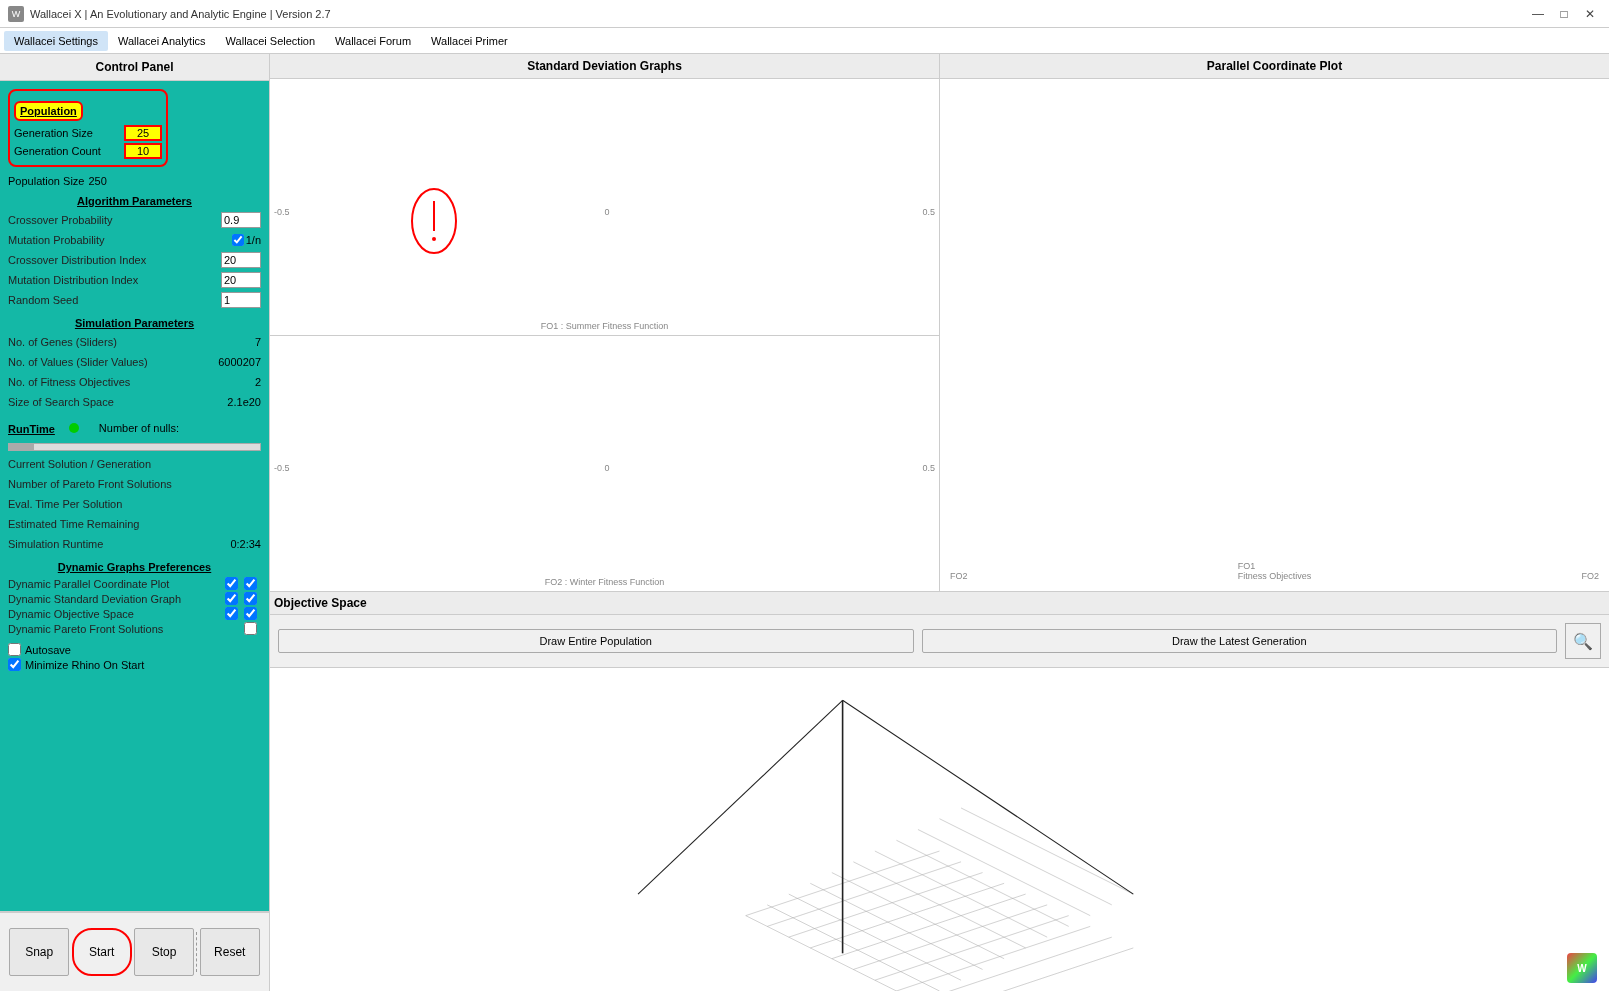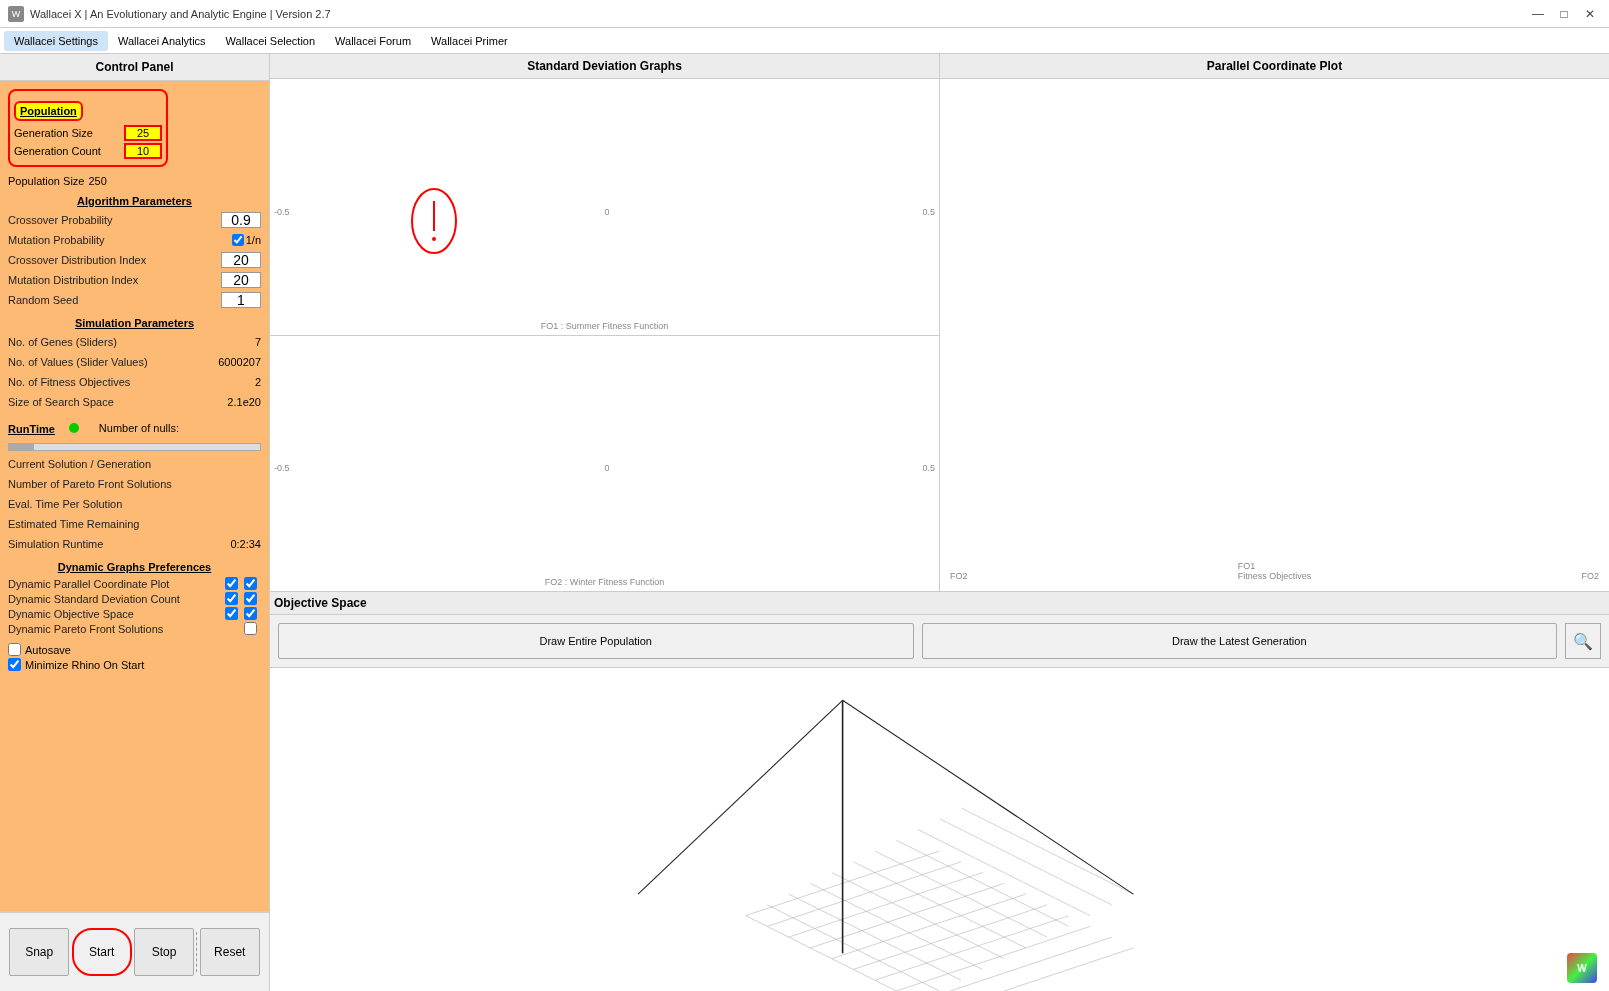--- a/index.html
+++ b/index.html
@@ -41,21 +41,21 @@
 
     
     .main-container {
       display: flex;
       height: calc(991px - 28px - 26px);
     }
 
     
     .left-panel {
       width: 270px;
-      background: #fdba74;
+      background: #14b8a6;
       border-right: 1px solid #ccc;
       display: flex;
       flex-direction: column;
       position: relative;
     }
     .panel-title {
       text-align: center;
       font-size: 12px;
       font-weight: bold;
       padding: 6px;
@@ -95,22 +95,21 @@
     }
     .param-value {
       width: 50px;
       text-align: right;
       font-size: 11px;
     }
     .param-input {
       width: 40px;
       height: 16px;
       border: 1px solid #999;
-      font-size: 14px;
-      text-align: center;
+      font-size: 11px;
       padding: 0 2px;
     }
     .pop-row {
       display: flex;
       align-items: center;
       margin-bottom: 2px;
     }
     .pop-label { font-size: 11px; width: 110px; }
     .pop-input {
       width: 38px;
@@ -220,21 +219,21 @@
     }
     .objective-buttons {
       display: flex;
       align-items: center;
       padding: 8px;
       gap: 8px;
       border-bottom: 1px solid #ccc;
     }
     .obj-btn {
       flex: 1;
-      height: 36px;
+      height: 24px;
       border: 1px solid #aaa;
       background: #f0f0f0;
       font-size: 11px;
       cursor: pointer;
       border-radius: 2px;
     }
     .search-btn {
       width: 36px;
       height: 36px;
       border: 1px solid #aaa;
@@ -388,21 +387,21 @@
       <div style="margin-top:8px;">
         <div class="section-label">Dynamic Graphs Preferences</div>
         <div class="checkbox-row">
           <span class="param-label">Dynamic Parallel Coordinate Plot</span>
           <div class="dual-checkbox">
             <input type="checkbox" checked="" style="">
             <input type="checkbox" checked="" style="">
           </div>
         </div>
         <div class="checkbox-row">
-          <span class="param-label">Dynamic Standard Deviation Count</span>
+          <span class="param-label">Dynamic Standard Deviation Graph</span>
           <div class="dual-checkbox">
             <input type="checkbox" checked="" style="">
             <input type="checkbox" checked="" style="">
           </div>
         </div>
         <div class="checkbox-row">
           <span class="param-label">Dynamic Objective Space</span>
           <div class="dual-checkbox">
             <input type="checkbox" checked="" style="">
             <input type="checkbox" checked="" style="">

